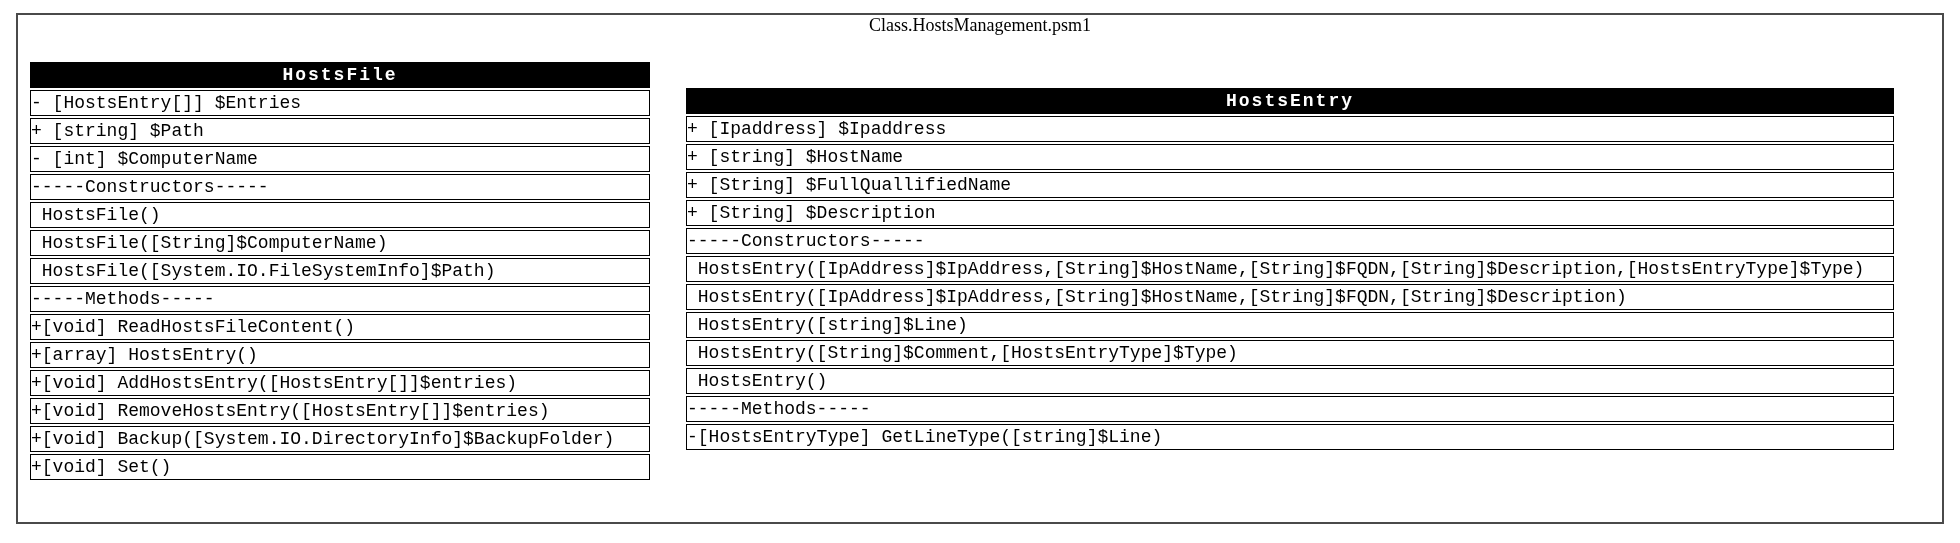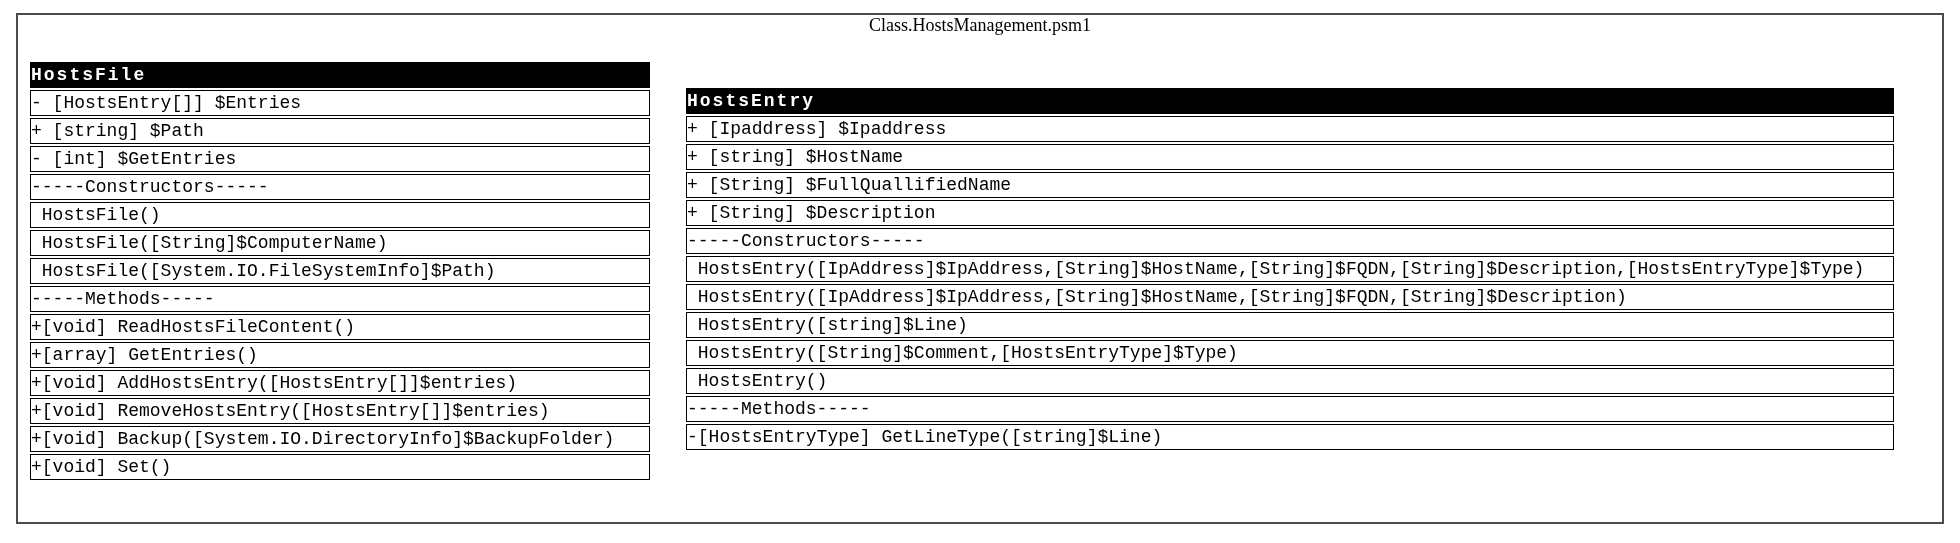--- a/index.html
+++ b/index.html
@@ -37,21 +37,21 @@
     line-height: 24px;
     border: 1px solid #000000;
     margin-bottom: 2px;
     font-size: 18px;
     overflow: hidden;
   }
   .uml .hdr {
     background: #000000;
     color: #ffffff;
     font-weight: bold;
-    text-align: left;
+    text-align: center;
     letter-spacing: 2px;
   }
   .uml .row {
     background: #ffffff;
     white-space: pre;
     padding-left: 0;
   }
   #table-hostsfile { left: 30px; top: 62px; width: 620px; }
   #table-hostsentry { left: 686px; top: 88px; width: 1208px; }
 </style>
@@ -59,28 +59,28 @@
 <body>
 
 <div class="frame"></div>
 
 <div class="diagram-title">Class.HostsManagement.psm1</div>
 
 <div class="uml" id="table-hostsfile">
   <div class="hdr">HostsFile</div>
   <div class="row">- [HostsEntry[]] $Entries</div>
   <div class="row">+ [string] $Path</div>
-  <div class="row">- [int] $GetEntries</div>
+  <div class="row">- [int] $ComputerName</div>
   <div class="row">-----Constructors-----</div>
   <div class="row"> HostsFile()</div>
   <div class="row"> HostsFile([String]$ComputerName)</div>
   <div class="row"> HostsFile([System.IO.FileSystemInfo]$Path)</div>
   <div class="row">-----Methods-----</div>
   <div class="row">+[void] ReadHostsFileContent()</div>
-  <div class="row">+[array] GetEntries()</div>
+  <div class="row">+[array] HostsEntry()</div>
   <div class="row">+[void] AddHostsEntry([HostsEntry[]]$entries)</div>
   <div class="row">+[void] RemoveHostsEntry([HostsEntry[]]$entries)</div>
   <div class="row">+[void] Backup([System.IO.DirectoryInfo]$BackupFolder)</div>
   <div class="row">+[void] Set()</div>
 </div>
 
 <div class="uml" id="table-hostsentry">
   <div class="hdr">HostsEntry</div>
   <div class="row">+ [Ipaddress] $Ipaddress</div>
   <div class="row">+ [string] $HostName</div>

